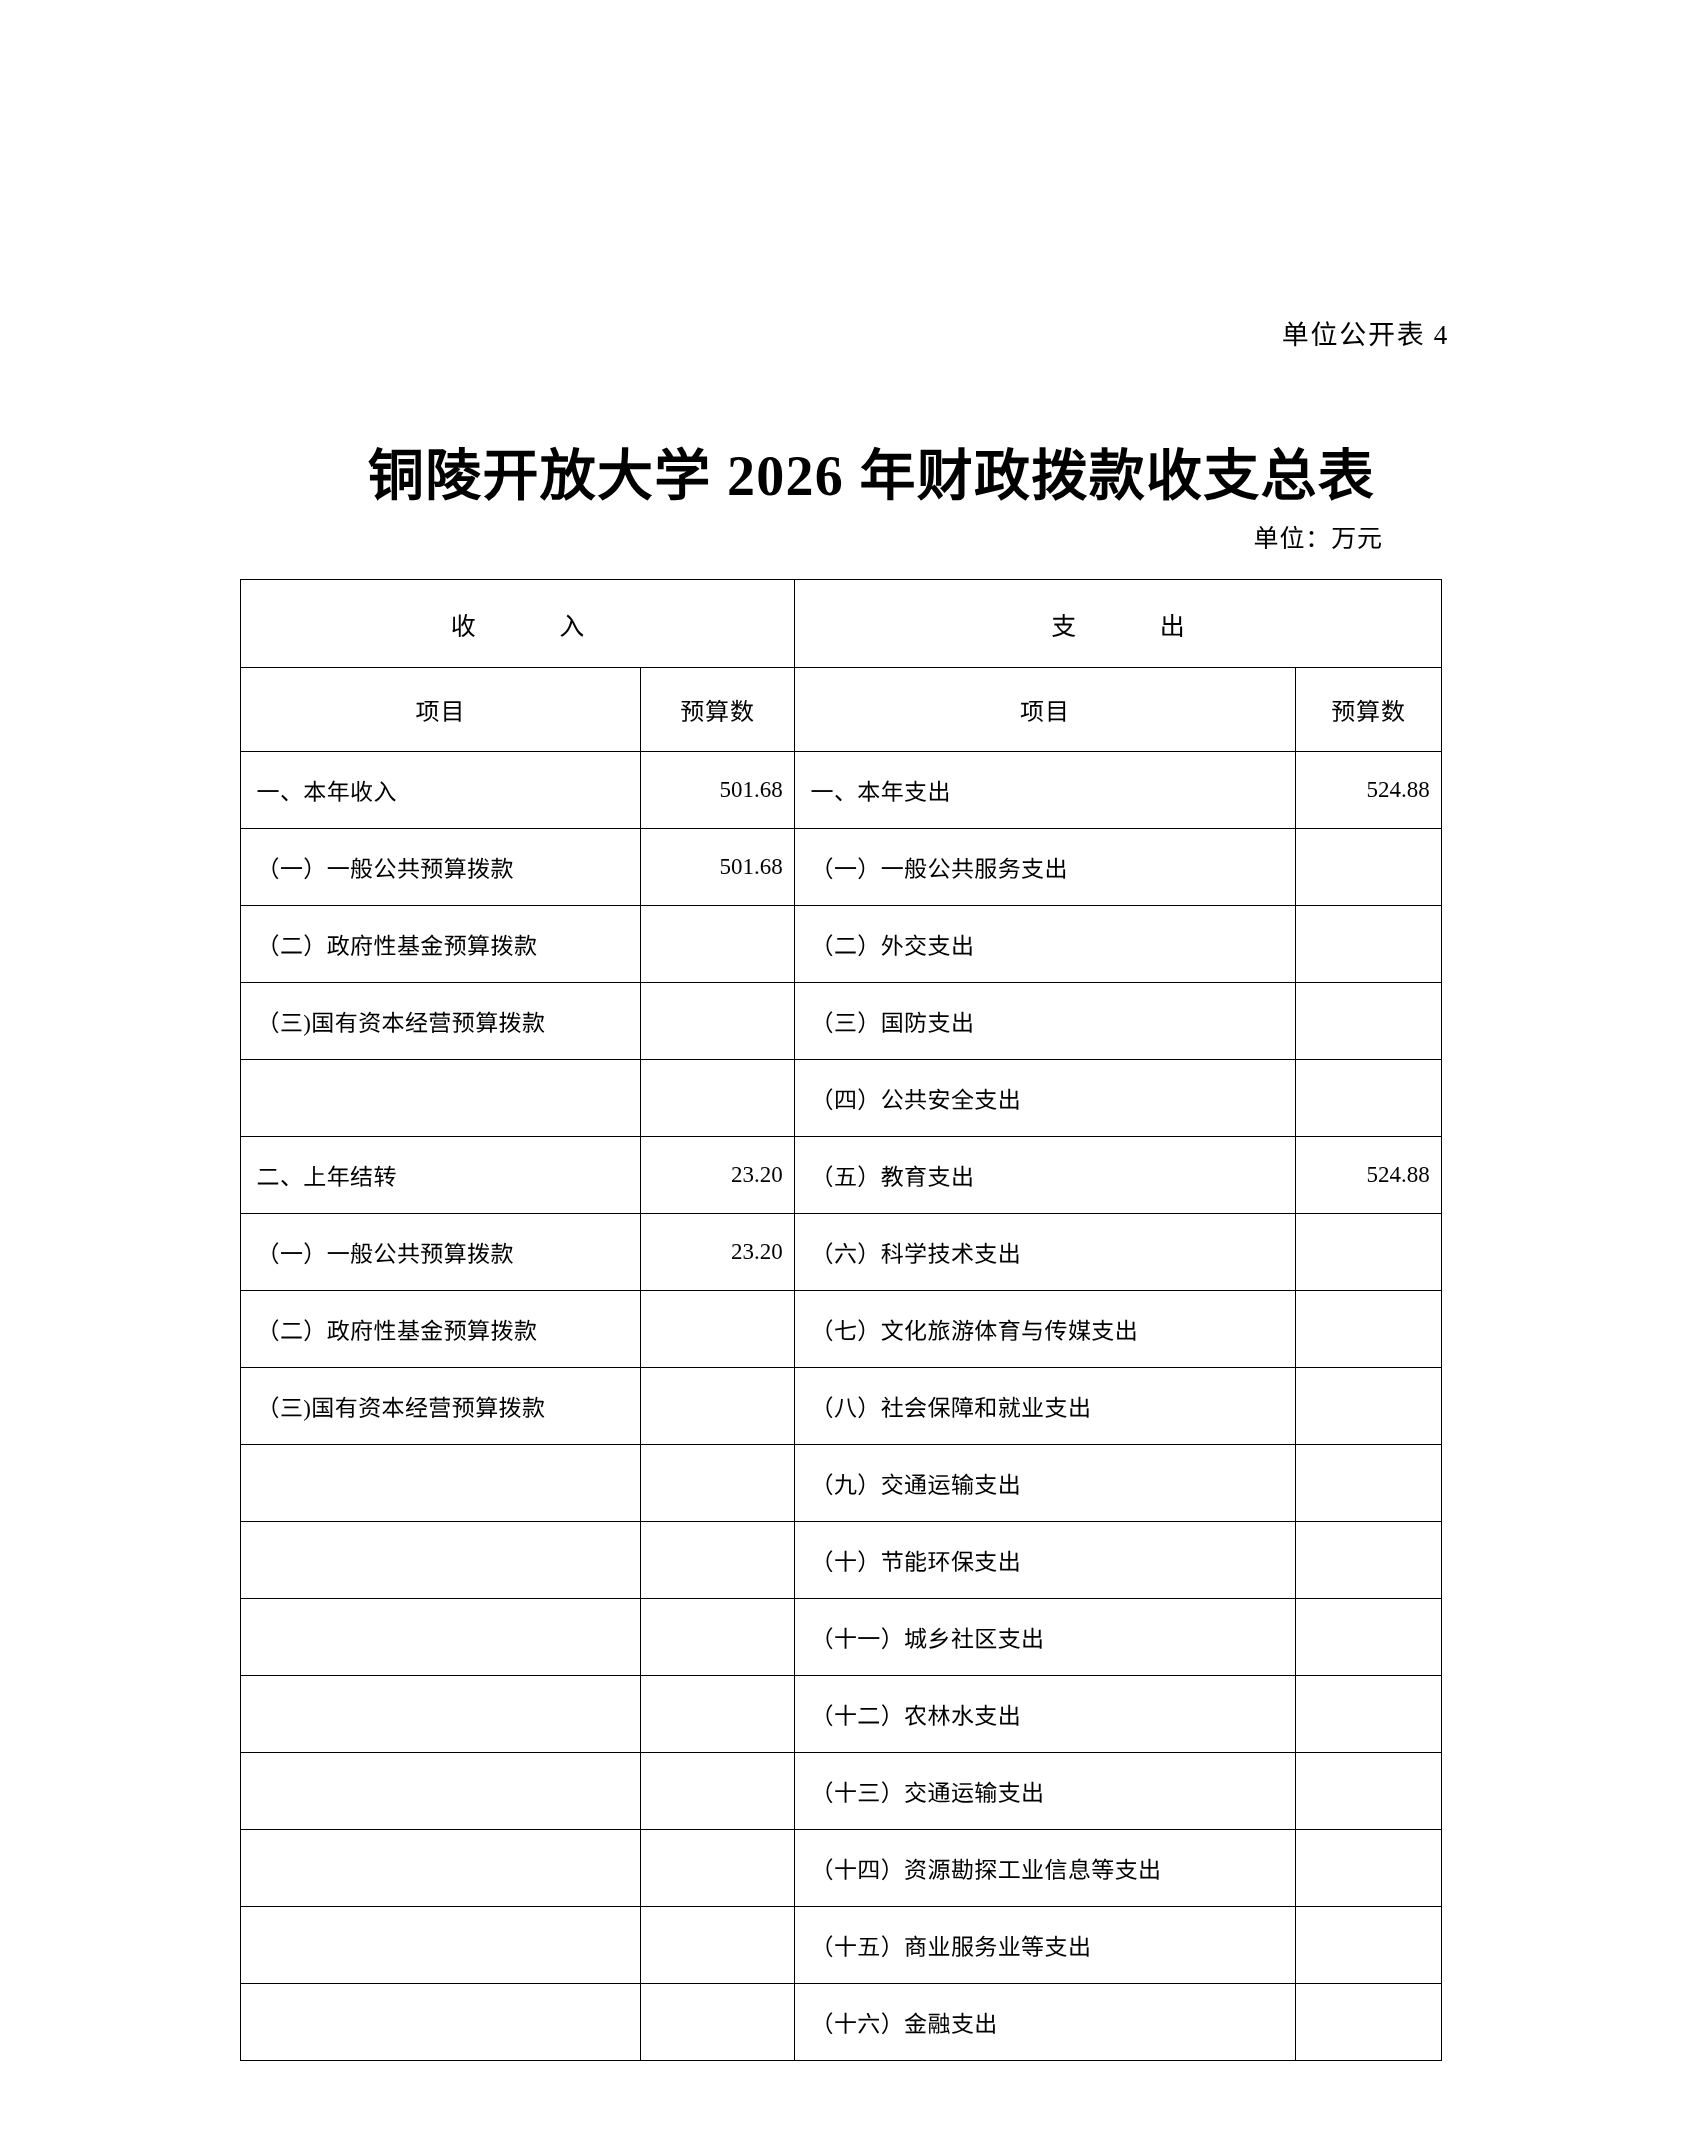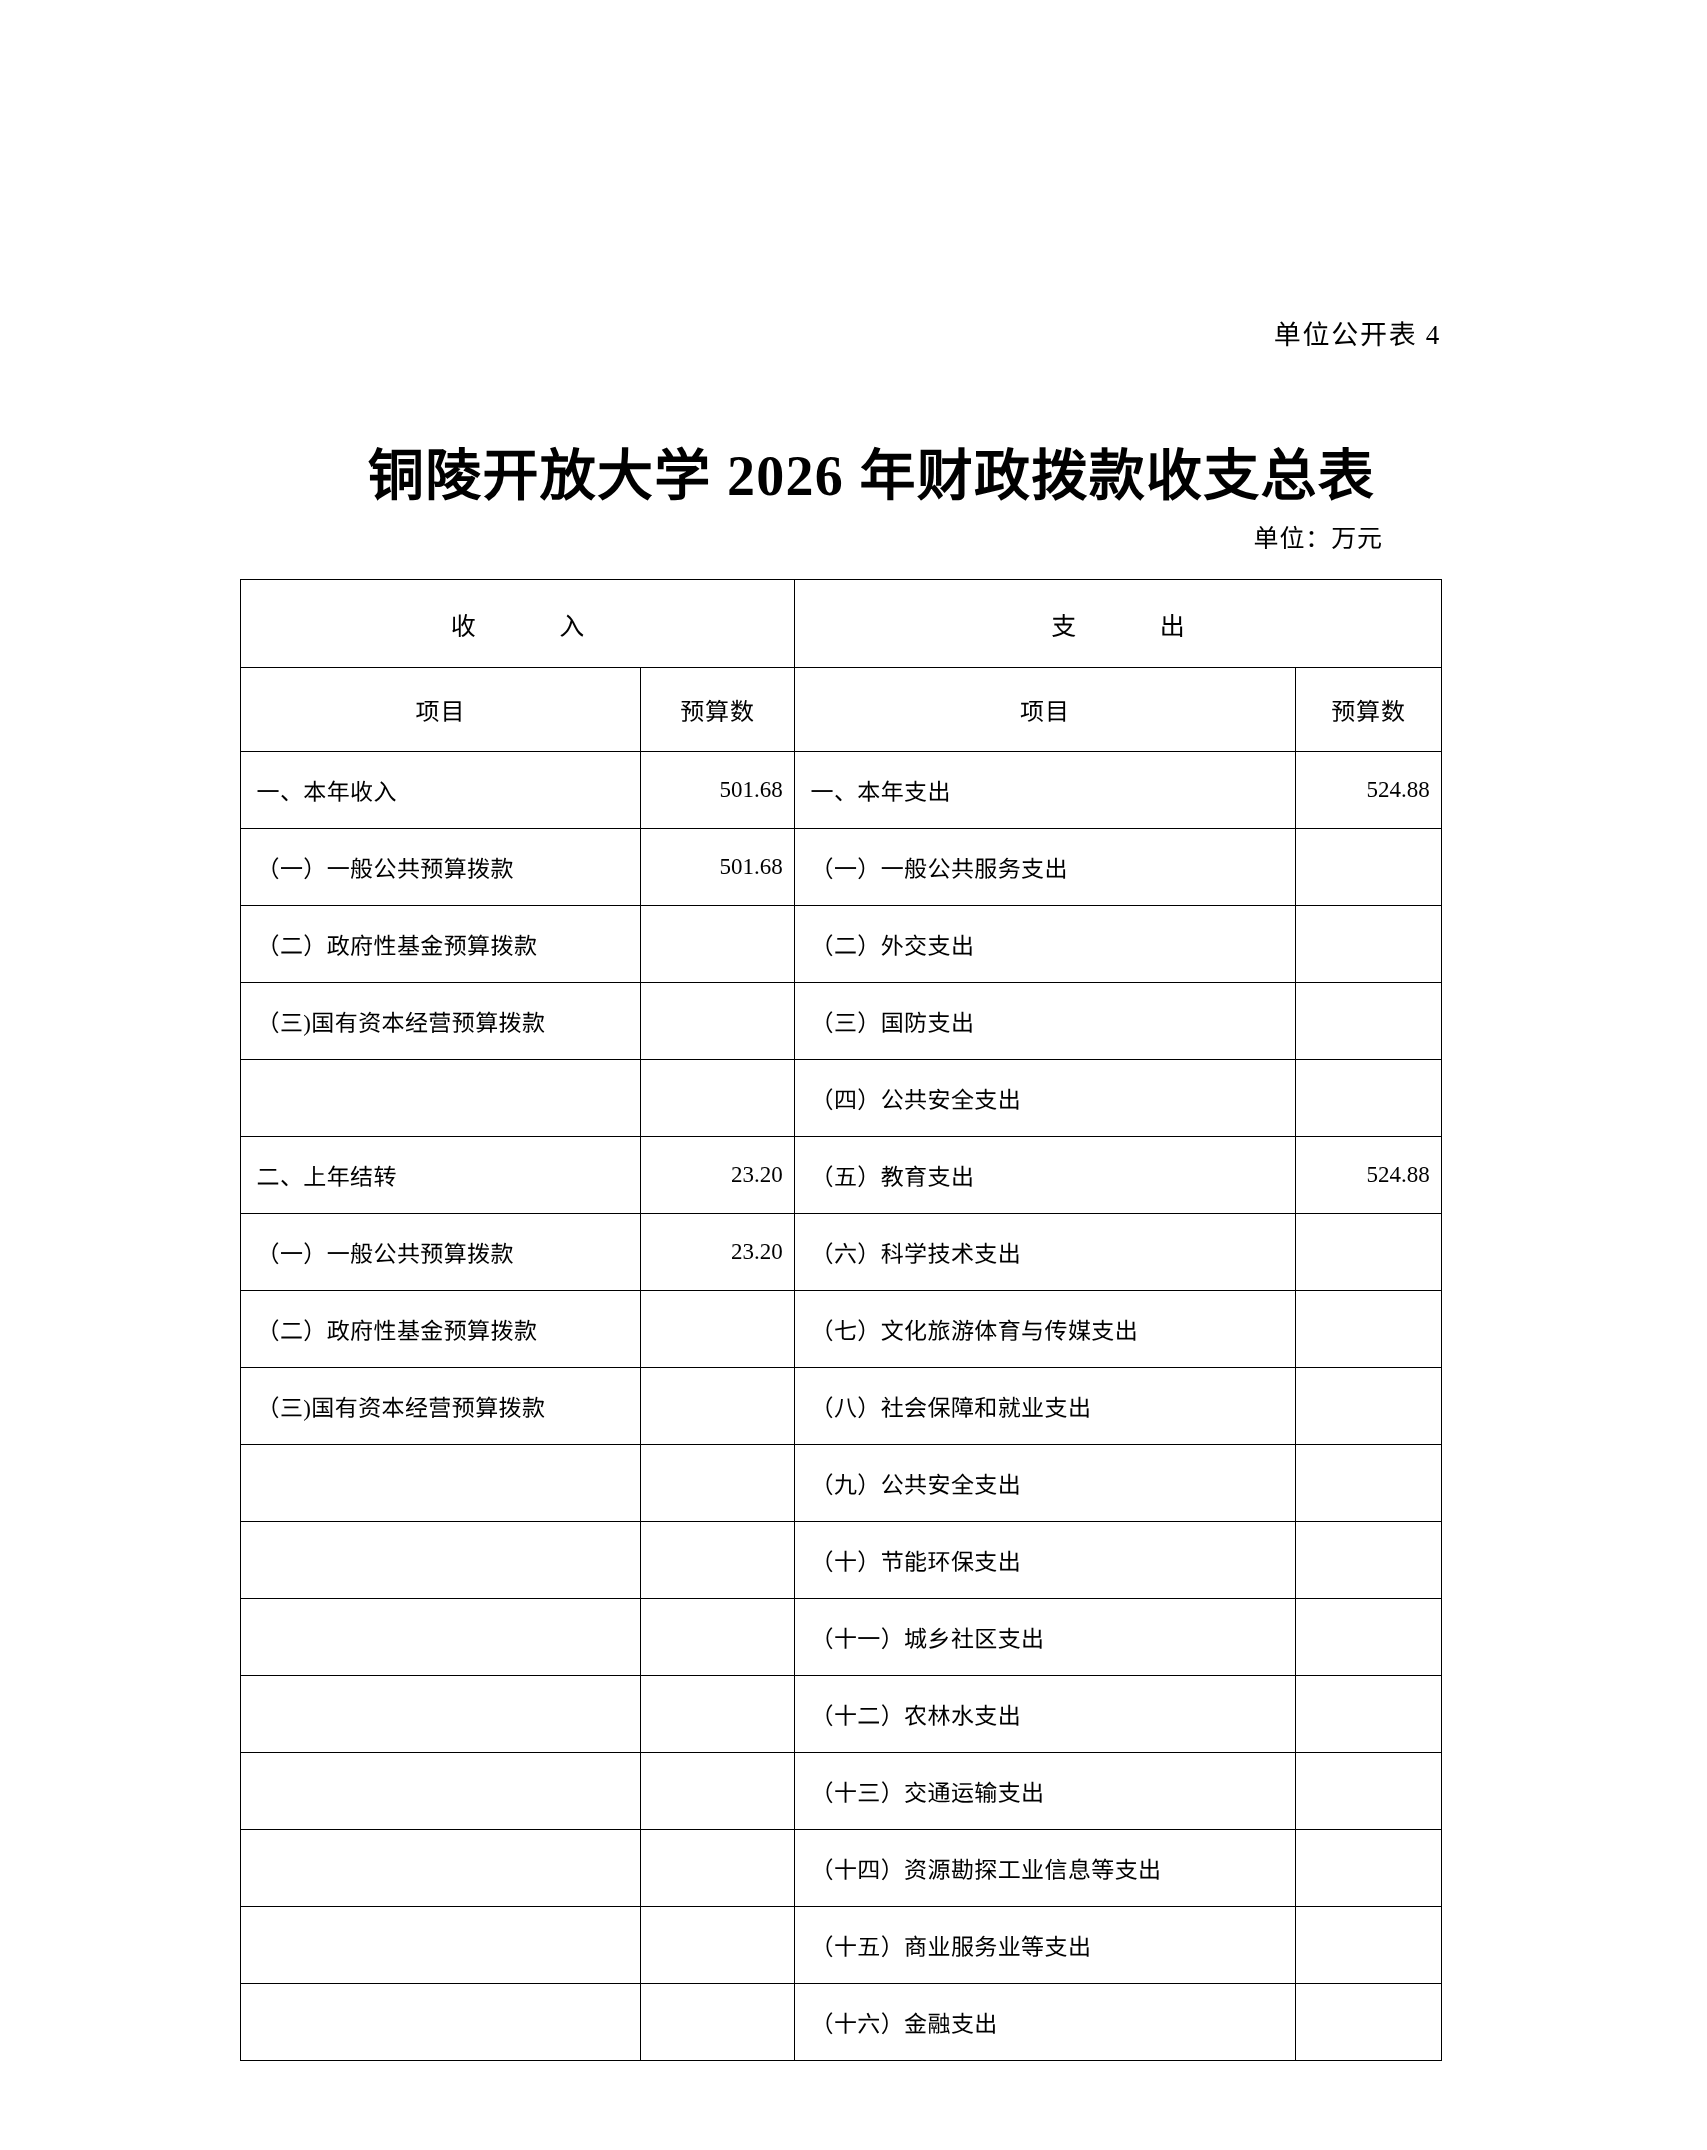--- a/index.html
+++ b/index.html
@@ -21,21 +21,21 @@
     position: absolute;
     left: 0; top: 0;
     width: 1707px;
     height: 2414px;
     box-sizing: border-box;
   }
 
   
   .sheet-label {
     position: absolute;
-    left: 4px;
+    left: 12px;
     top: 319px;
     width: 1437px;
     text-align: right;
     font-size: 27px;
     letter-spacing: 1.7px;
     line-height: 1.2;
     white-space: pre;
   }
 
   
@@ -381,21 +381,21 @@
           </tr>
           <tr class="data-row">
             <td>
               <div class="cell-blank"></div>
             </td>
             <td>
               <div class="cell-blank"></div>
             </td>
             <td>
               <div class="cell-left">
-                <span class="item-text">（九）公共安全支出</span>
+                <span class="item-text">（九）交通运输支出</span>
               </div>
             </td>
             <td>
               <div class="cell-blank"></div>
             </td>
           </tr>
           <tr class="data-row">
             <td>
               <div class="cell-blank"></div>
             </td>

